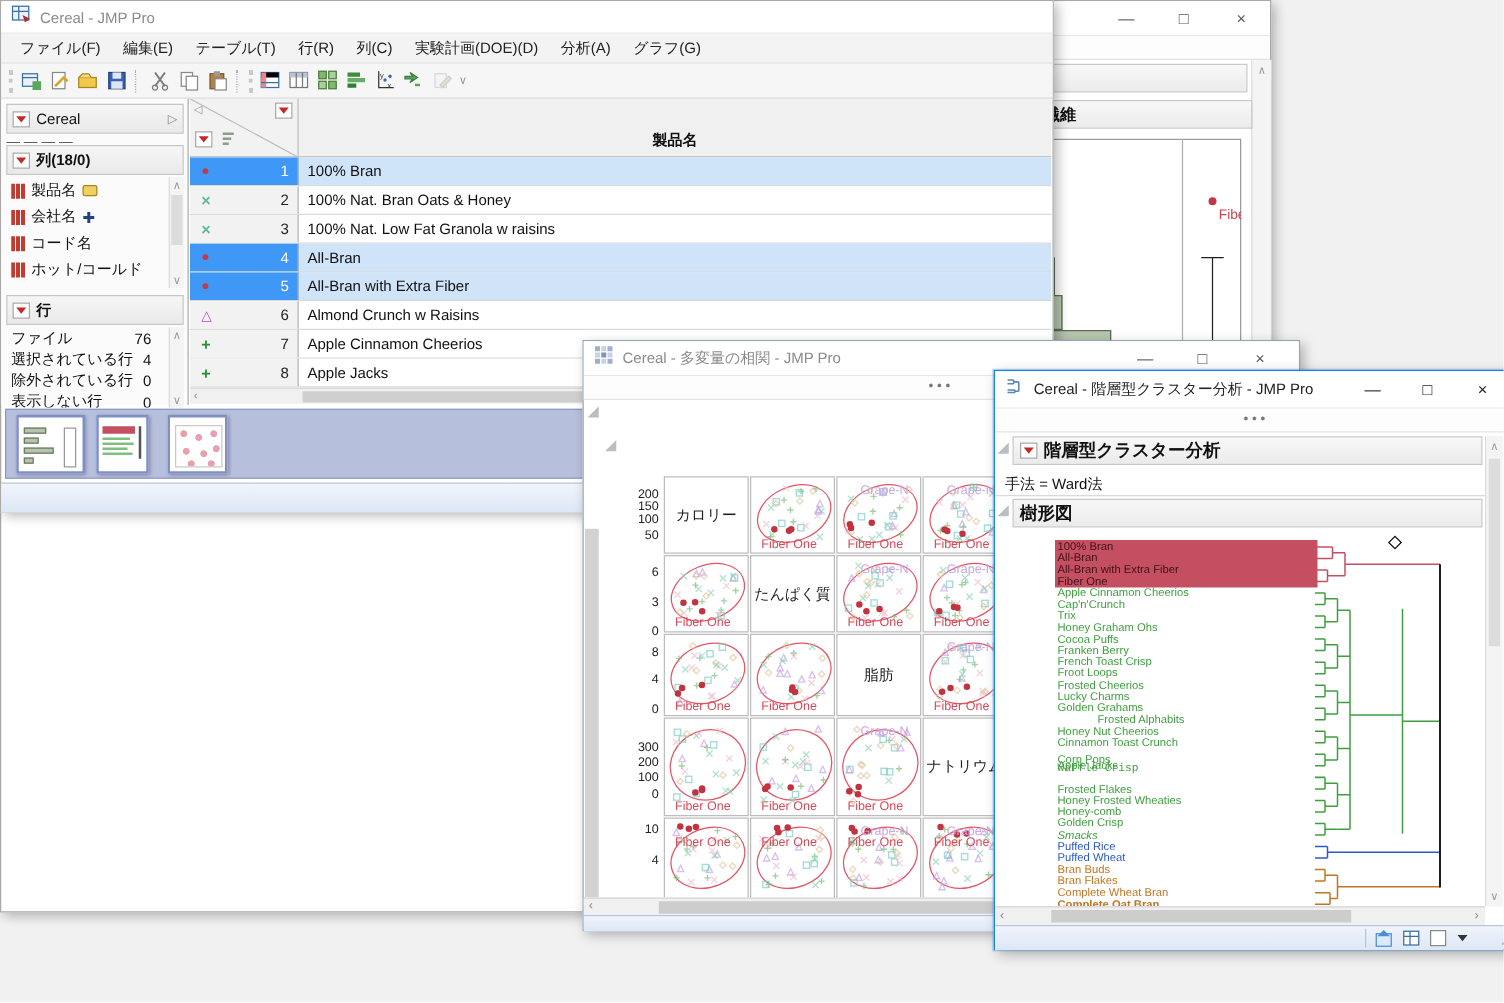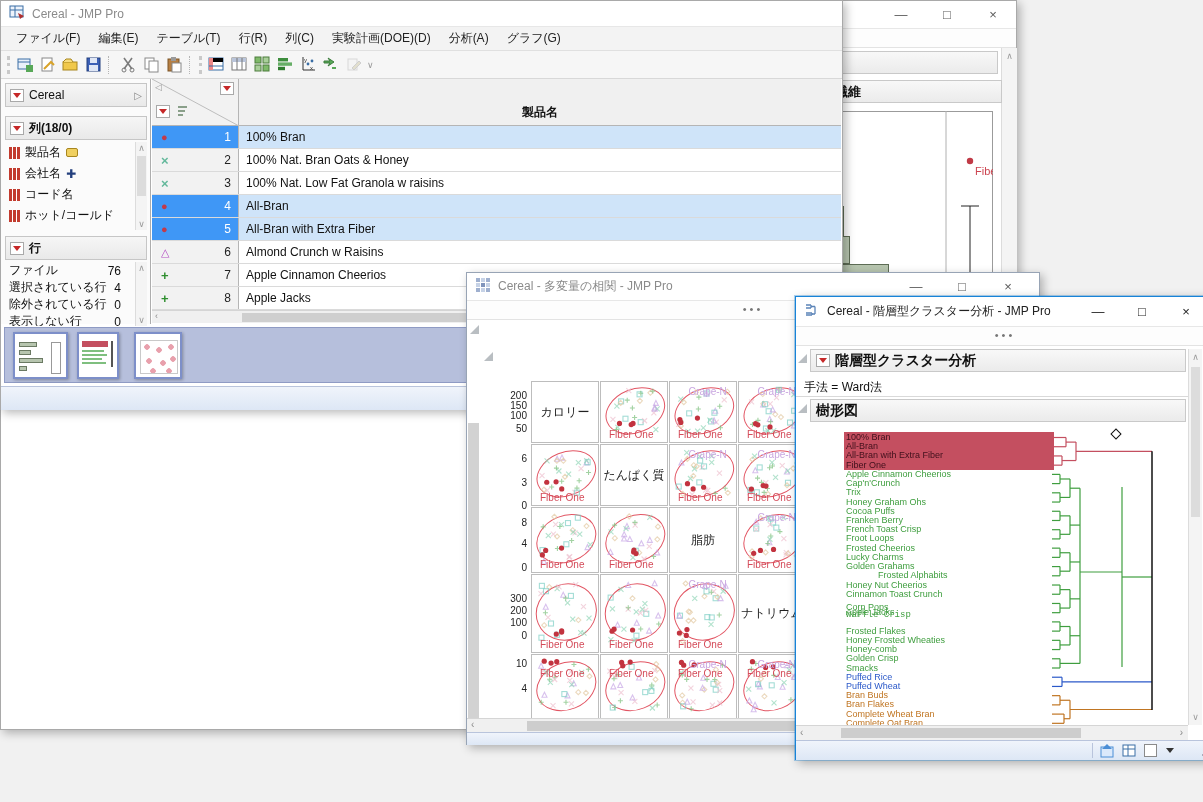--- a/index.html
+++ b/index.html
@@ -1260,27 +1260,27 @@
         <div class="leaf" style="top: 274.3px; color: rgb(63, 158, 63); margin-left: 32px;">Frosted Alphabits</div>
         <div class="leaf" style="top: 283.52px; color: rgb(63, 158, 63);">Honey Nut Cheerios</div>
         <div class="leaf" style="top: 292.74px; color: rgb(63, 158, 63);">Cinnamon Toast Crunch</div>
         <div class="leaf" style="top: 314px; color: rgb(63, 158, 63); font-family: Liberation Mono, monospace;">Waffle Crisp</div>
         <div class="leaf" style="top: 311.18px; color: rgb(63, 158, 63);">Apple Jacks</div>
         <div class="leaf" style="top: 306px; color: rgb(63, 158, 63);">Corn Pops</div>
         <div class="leaf" style="top: 329.62px; color: rgb(63, 158, 63);">Frosted Flakes</div>
         <div class="leaf" style="top: 338.84px; color: rgb(63, 158, 63);">Honey Frosted Wheaties</div>
         <div class="leaf" style="top: 348.06px; color: rgb(63, 158, 63);">Honey-comb</div>
         <div class="leaf" style="top: 357.28px; color: rgb(63, 158, 63);">Golden Crisp</div>
-        <div class="leaf" style="top: 366.5px; color: rgb(63, 158, 63);">Smacks</div>
+        <div class="leaf" style="top: 366.5px; color: rgb(63, 158, 63); font-style: italic;">Smacks</div>
         <div class="leaf" style="top: 375.72px; color: rgb(43, 89, 201);">Puffed Rice</div>
         <div class="leaf" style="top: 384.94px; color: rgb(43, 89, 201);">Puffed Wheat</div>
         <div class="leaf" style="top: 394.16px; color: rgb(192, 117, 34);">Bran Buds</div>
         <div class="leaf" style="top: 403.38px; color: rgb(192, 117, 34);">Bran Flakes</div>
         <div class="leaf" style="top: 412.6px; color: rgb(192, 117, 34);">Complete Wheat Bran</div>
-        <div class="leaf" style="top: 421.82px; color: rgb(192, 117, 34);">Complete Oat Bran</div>
+        <div class="leaf" style="top: 421.82px; color: rgb(192, 117, 34); font-weight: bold;">Complete Oat Bran</div>
       </div>
     <svg id="tree" style="position:absolute;left:256px;top:130px" width="136" height="300">
         <line x1="0" y1="10.5" x2="14" y2="10.5" stroke="#c44f60" stroke-width="1.2" fill="none"></line>
         <line x1="0" y1="19.72" x2="14" y2="19.72" stroke="#c44f60" stroke-width="1.2" fill="none"></line>
         <line x1="14" y1="10.5" x2="14" y2="19.72" stroke="#c44f60" stroke-width="1.2" fill="none"></line>
         <line x1="14" y1="15.11" x2="24" y2="15.11" stroke="#c44f60" stroke-width="1.2" fill="none"></line>
         <line x1="0" y1="28.94" x2="10" y2="28.94" stroke="#c44f60" stroke-width="1.2" fill="none"></line>
         <line x1="0" y1="38.160000000000004" x2="10" y2="38.160000000000004" stroke="#c44f60" stroke-width="1.2" fill="none"></line>
         <line x1="10" y1="28.94" x2="10" y2="38.160000000000004" stroke="#c44f60" stroke-width="1.2" fill="none"></line>
         <line x1="10" y1="33.550000000000004" x2="24" y2="33.550000000000004" stroke="#c44f60" stroke-width="1.2" fill="none"></line>

